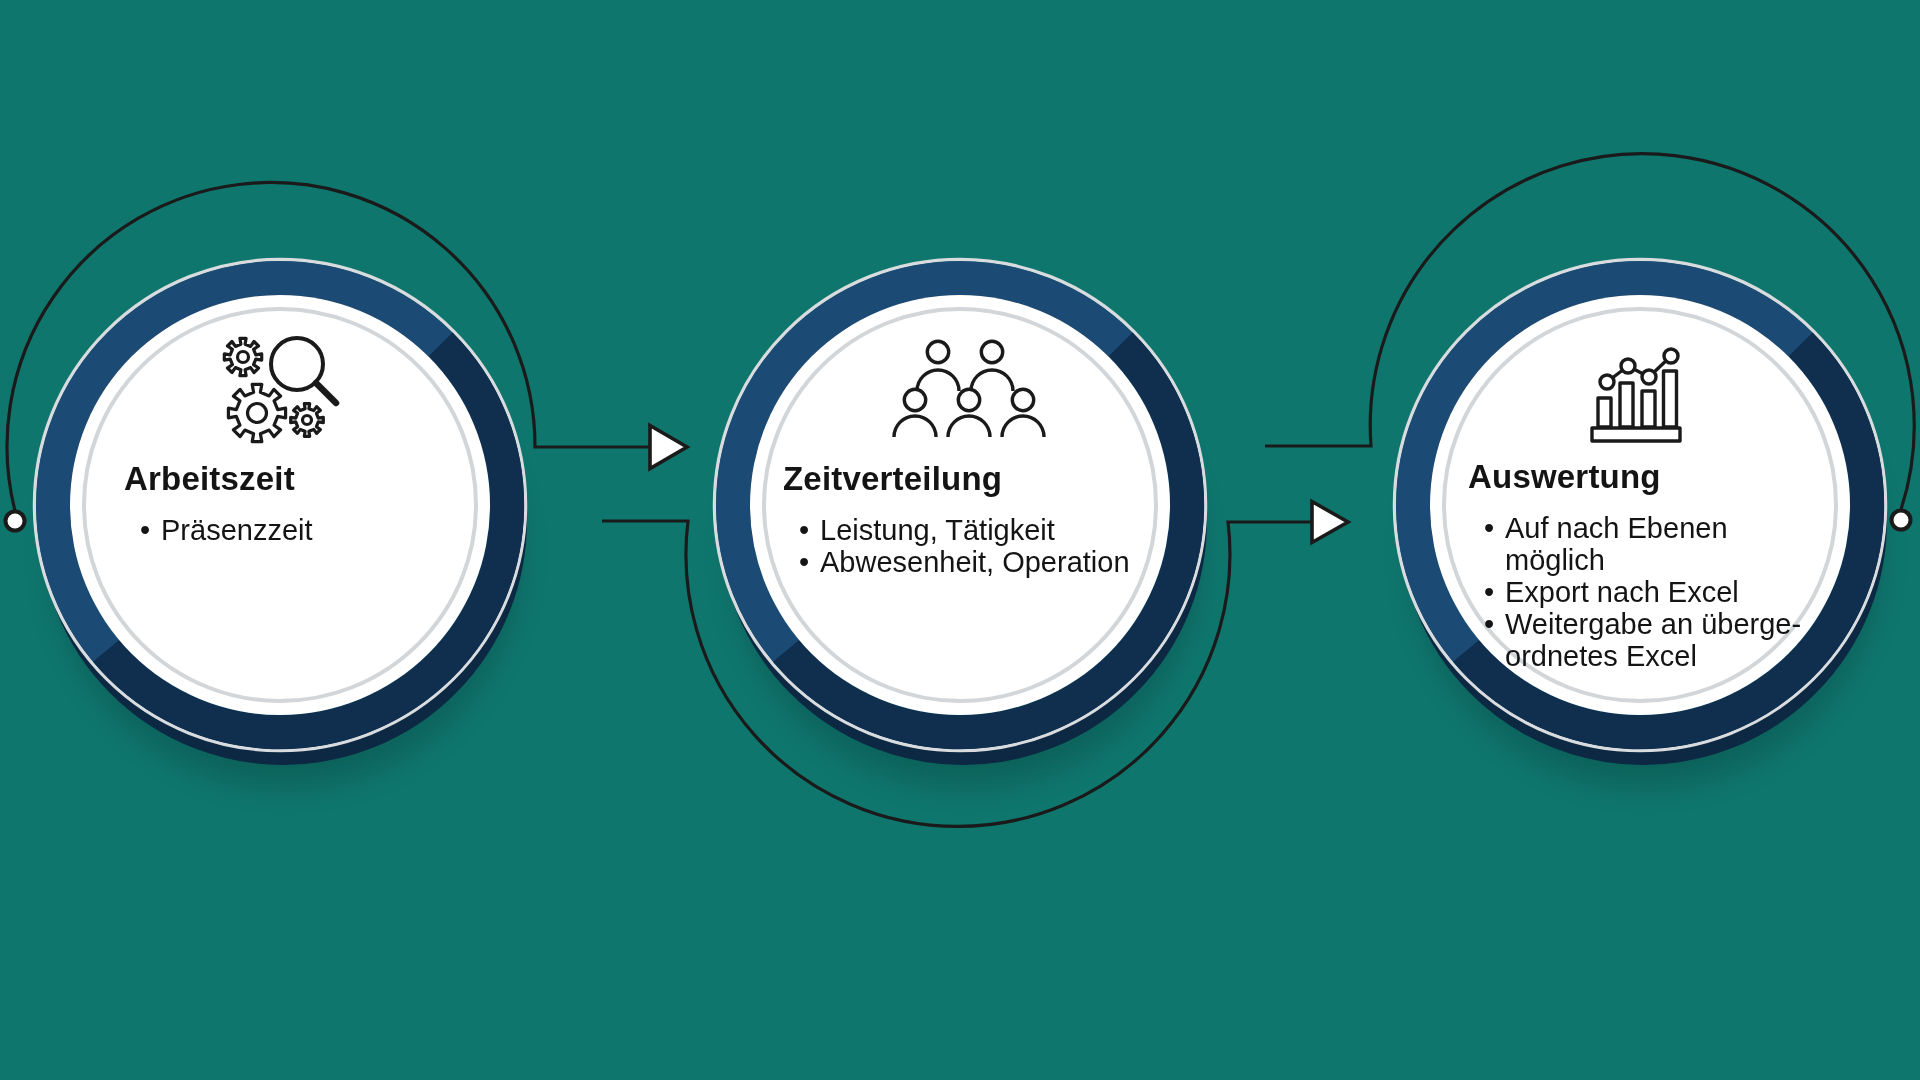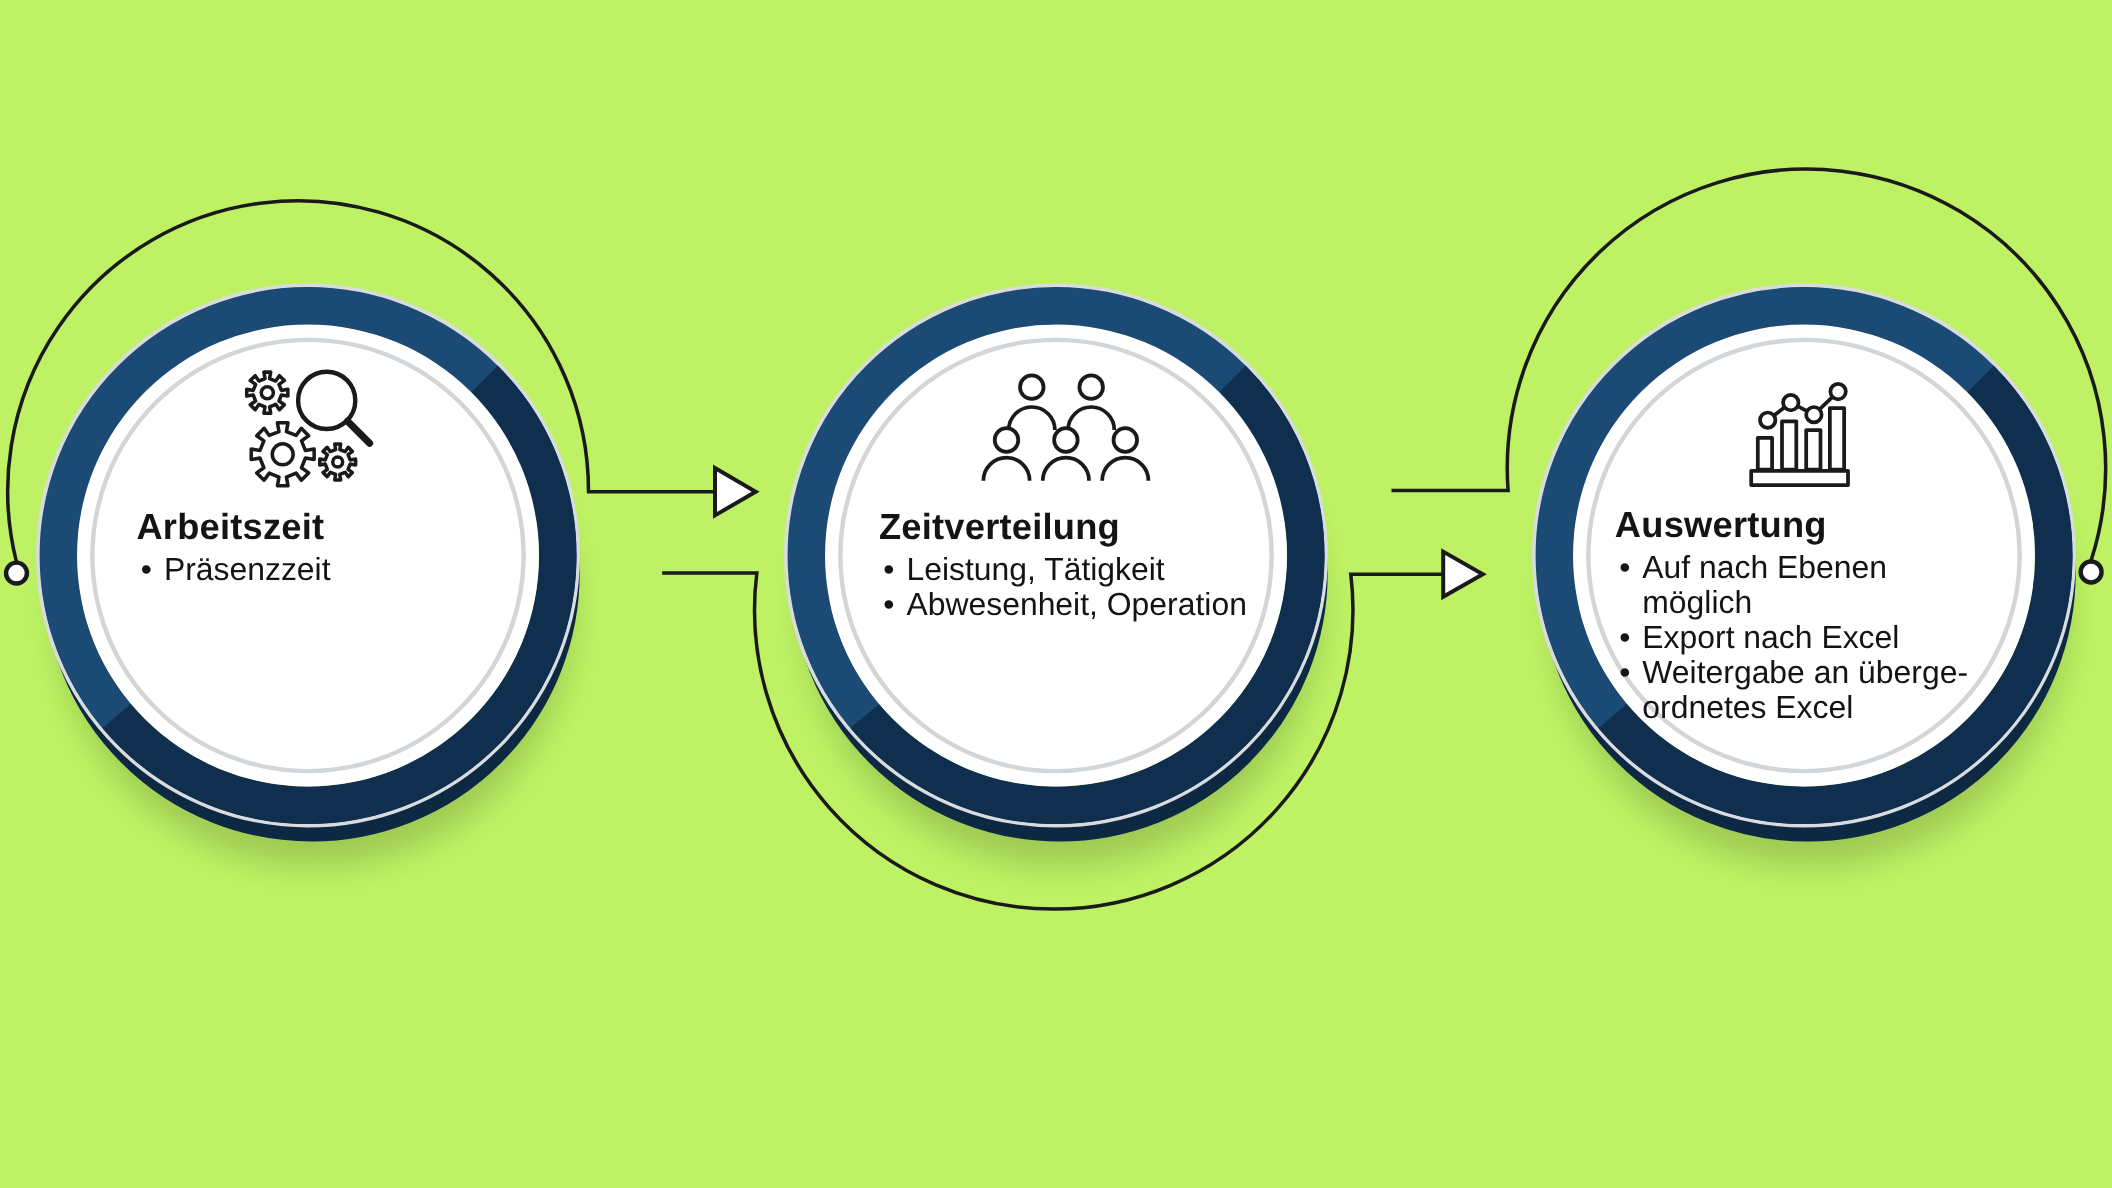--- a/index.html
+++ b/index.html
@@ -1,16 +1,16 @@
 <!DOCTYPE html>
 <html lang="de" style="--ring-blue: #1b4a74; --ring-dark: #102f4f; --ring-under: #0c2843; --halo: #d9dcde; --disk-edge: #d2d6d9; --line: #1a1a1a; --text: #141414;"><head>
 <meta charset="utf-8">
 <style>
   html,body{margin:0;padding:0;background:#fff;}
-  #stage{position:relative;width:1920px;height:1080px;background:#bef264;overflow:hidden;
+  #stage{position:relative;width:1920px;height:1080px;background:#0f766e;overflow:hidden;
          font-family:"Liberation Sans","DejaVu Sans",sans-serif;}
   #decor{position:absolute;inset:0;width:1920px;height:1080px;}
 
   
   .shadow{fill:#000;opacity:.17;}
   .under{fill:none;stroke:var(--ring-under,#0c2843);stroke-width:34px;}
   .halo{fill:none;stroke:var(--halo,#d9dcde);stroke-width:3.5px;}
   .ring{fill:none;stroke:var(--ring-blue,#1b4a74);stroke-width:34px;}
   .ring-dark{fill:none;stroke:var(--ring-dark,#102f4f);stroke-width:34px;}
   .hole{fill:#fff;}
@@ -25,21 +25,21 @@
   .ic{fill:none;stroke:var(--line,#1a1a1a);stroke-width:3.4px;stroke-linejoin:round;}
   .icf{fill:#fff;stroke:var(--line,#1a1a1a);stroke-width:3.4px;stroke-linejoin:round;}
   .icg{fill:#fff;stroke:var(--line,#1a1a1a);stroke-width:3.2px;stroke-linejoin:round;}
   .lens{fill:#fff;stroke:var(--line,#1a1a1a);stroke-width:4px;}
   .handle{fill:none;stroke:var(--line,#1a1a1a);stroke-width:6.5px;stroke-linecap:round;}
   .pfill{fill:#fff;stroke:none;}
 
   
   .txt{position:absolute;color:var(--text,#141414);}
   .txt h2{margin:0 0 4px 0;font-size:33px;line-height:38px;font-weight:700;letter-spacing:.2px;}
-  .txt ul{margin:4px;padding:0;list-style:none;font-size:29px;line-height:32px;}
+  .txt ul{margin:16px;padding:0;list-style:none;font-size:29px;line-height:32px;}
   .txt li{position:relative;padding-left:21px;}
   .txt li::before{content:"\2022";position:absolute;left:0;top:0;}
   #txt-3{width:358px;}
 </style>
 </head>
 <body>
 
 <div id="stage">
 
   <svg id="decor" viewBox="0 0 1920 1080" xmlns="http://www.w3.org/2000/svg">
@@ -140,21 +140,21 @@
     </g>
   </svg>
 
   <div class="txt" id="txt-1" style="left:124px;top:460px;">
     <h2>Arbeitszeit</h2>
     <ul>
       <li>Präsenzzeit</li>
     </ul>
   </div>
 
-  <div class="txt" id="txt-2" style="left:799px;top:460px;">
+  <div class="txt" id="txt-2" style="left:783px;top:460px;">
     <h2>Zeitverteilung</h2>
     <ul>
       <li>Leistung, Tätigkeit</li>
       <li>Abwesenheit, Operation</li>
     </ul>
   </div>
 
   <div class="txt" id="txt-3" style="left:1468px;top:458px;">
     <h2>Auswertung</h2>
     <ul>

